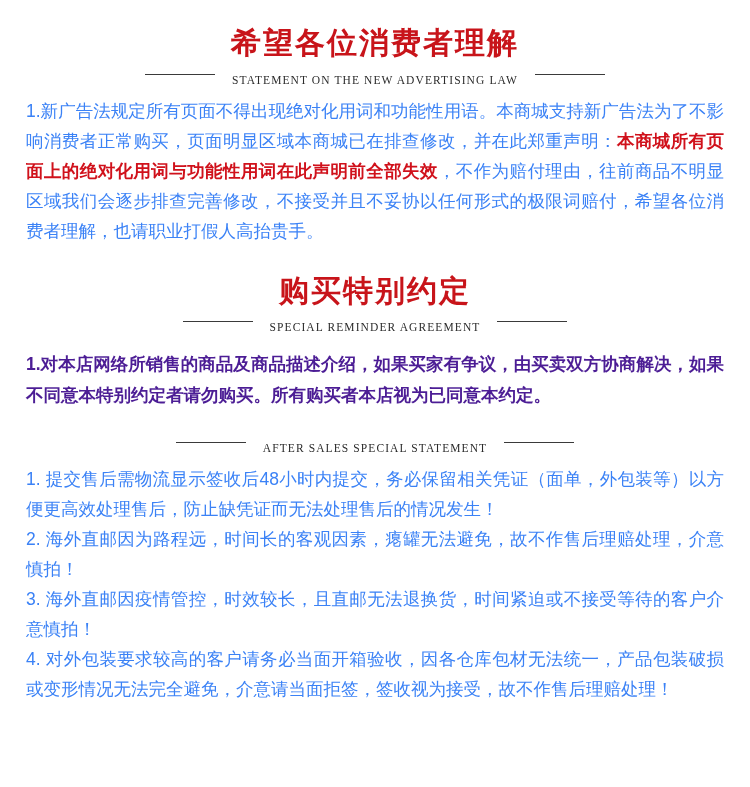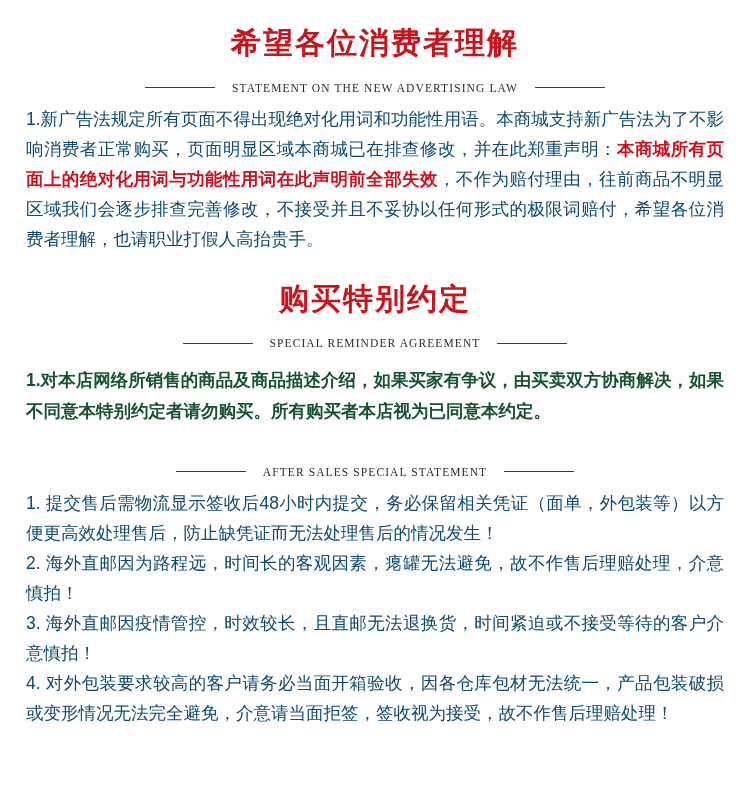--- a/index.html
+++ b/index.html
@@ -30,24 +30,24 @@
   .section-title {
     font-size: 30px;
     font-weight: bold;
     letter-spacing: 2px;
     color: #c8141a;
     line-height: 1.25;
     margin: 0;
   }
   .section-sub-wrap {
     display: flex;
-    align-items: center;
+    align-items: flex-start;
     justify-content: center;
     gap: 17px;
-    margin-top: 20px;
+    margin-top: 12px;
   }
   .section-sub-line {
     height: 1px;
     width: 70px;
     background: #3a3a3a;
     flex: 0 0 auto;
   }
   .section-sub {
     font-size: 11.5px;
     letter-spacing: 1.1px;
@@ -59,30 +59,30 @@
   
   .para {
     font-size: 17.5px;
     line-height: 1.72;
     color: #141414;
     margin: 0 0 2px 0;
     text-align: justify;
     text-justify: inter-ideograph;
   }
   .para.red {
-    color: #14532d;
+    color: #4c1d95;
     font-weight: bold;
     margin-top: 16px;
   }
   .red-inline {
     color: #d0111b;
     font-weight: bold;
   }
   .blk-inline {
-    color: #0c4a6e;
+    color: #3b82f6;
     font-weight: normal;
   }
 
   .group {
     margin-bottom: 14px;
   }
   .spacer-md { height: 12px; }
   .spacer-sm { height: 6px; }
 
   .list .para { margin-bottom: 0; }

